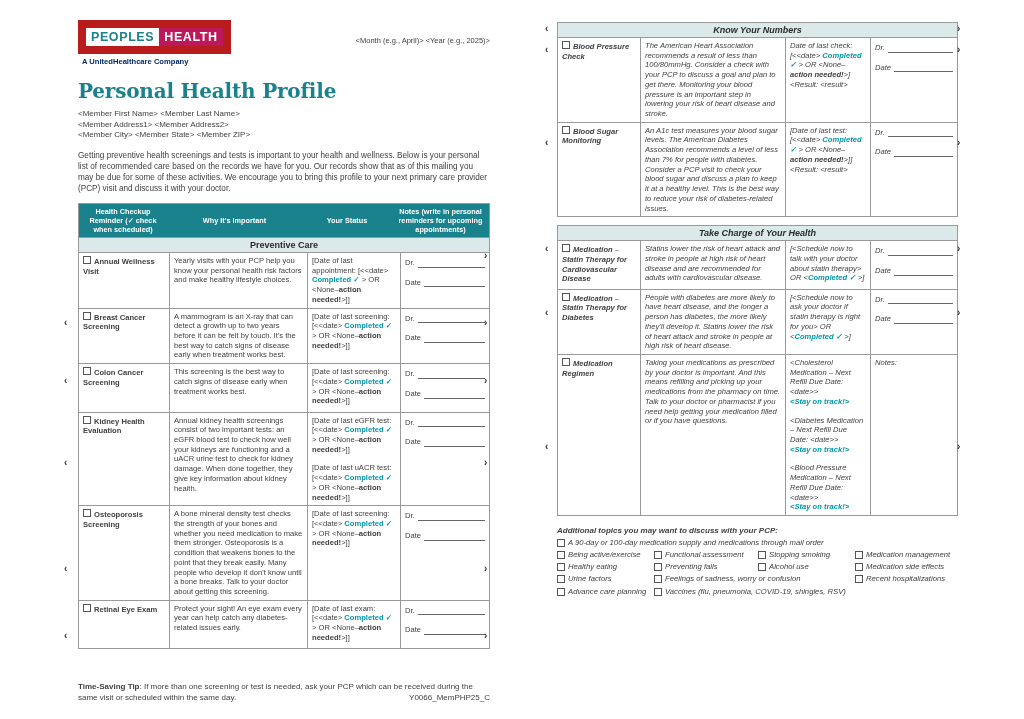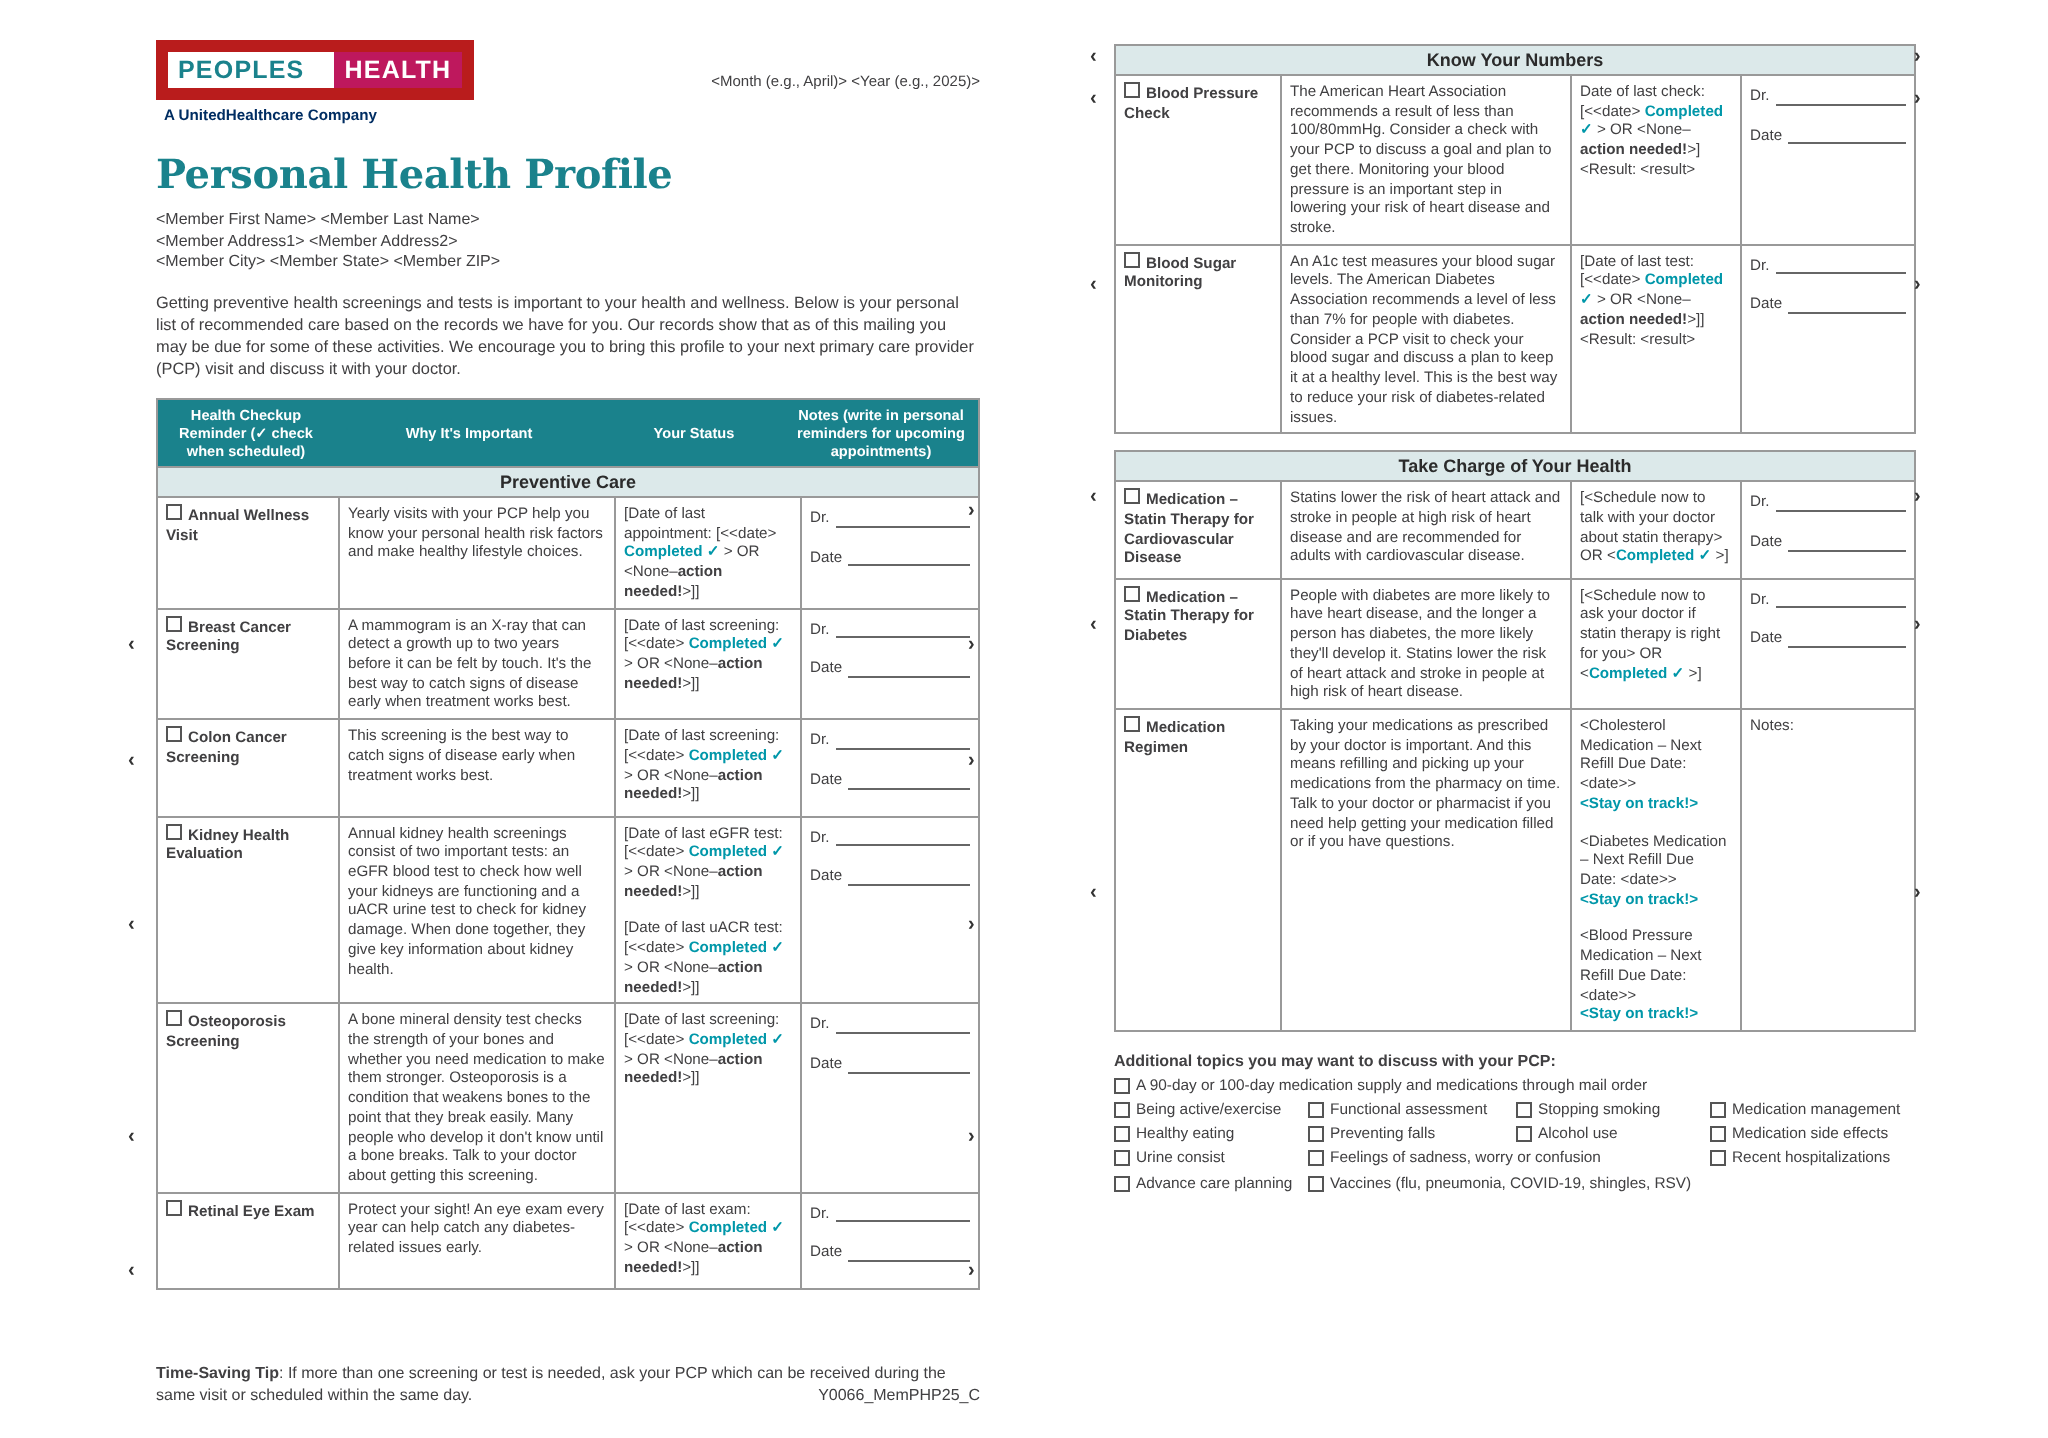--- a/index.html
+++ b/index.html
@@ -1,24 +1,24 @@
 <!DOCTYPE html>
 <html><head>
 <meta charset="utf-8">
 <style>
   html,body{margin:0;padding:0;}
   body{width:1024px;height:719px;position:relative;background:#ffffff;
        font-family:"Liberation Sans",sans-serif;color:#414042;overflow:hidden;}
   .page{position:absolute;}
   .left-page{left:78px;top:20px;width:412px;}
-  .right-page{left:557px;top:22px;width:401px;}
+  .right-page{left:557px;top:22px;width:401px;font-style:italic;}
 
   
   .logo-row{display:flex;justify-content:space-between;align-items:flex-start;}
-  .logo{display:inline-flex;border:6px solid #b91c1c;background:#fff;gap:10px;}
+  .logo{display:inline-flex;border:8px solid #b91c1c;background:#fff;}
   .logo-p{color:#1a828c;font-weight:bold;font-size:12.5px;padding:2px 5px;letter-spacing:.6px;}
   .logo-h{color:#fff;background:#be185d;font-weight:bold;font-size:12.5px;padding:2px 5px;letter-spacing:.6px;}
   .tagline{font-size:7.6px;font-weight:bold;color:#002d62;margin:3px 0 0 4px;}
   .date-ph{font-size:7.5px;margin-top:16px;color:#414042;}
   .title{font-family:"DejaVu Serif",serif;font-size:20px;color:#1a828c;margin:13px 0 6px 0;font-weight:bold;letter-spacing:-0.2px;}
   .member{font-size:8px;line-height:1.32;}
   .intro{font-size:8.2px;line-height:1.34;margin:10px 0 0 0;}
 
   
   .tbl{border:1px solid #999;margin-top:8px;background:#fff;}
@@ -295,21 +295,21 @@
       <div class="topic" style="grid-column:3;">
           <span class="cb"></span>
           <span>Alcohol use</span>
         </div>
       <div class="topic" style="grid-column:4;">
           <span class="cb"></span>
           <span>Medication side effects</span>
         </div>
       <div class="topic" style="grid-column:1;">
           <span class="cb"></span>
-          <span>Urine consist</span>
+          <span>Urine factors</span>
         </div>
       <div class="topic" style="grid-column:2 / span 2;">
           <span class="cb"></span>
           <span>Feelings of sadness, worry or confusion</span>
         </div>
       <div class="topic" style="grid-column:4;">
           <span class="cb"></span>
           <span>Recent hospitalizations</span>
         </div>
       <div class="topic" style="grid-column:1;">

